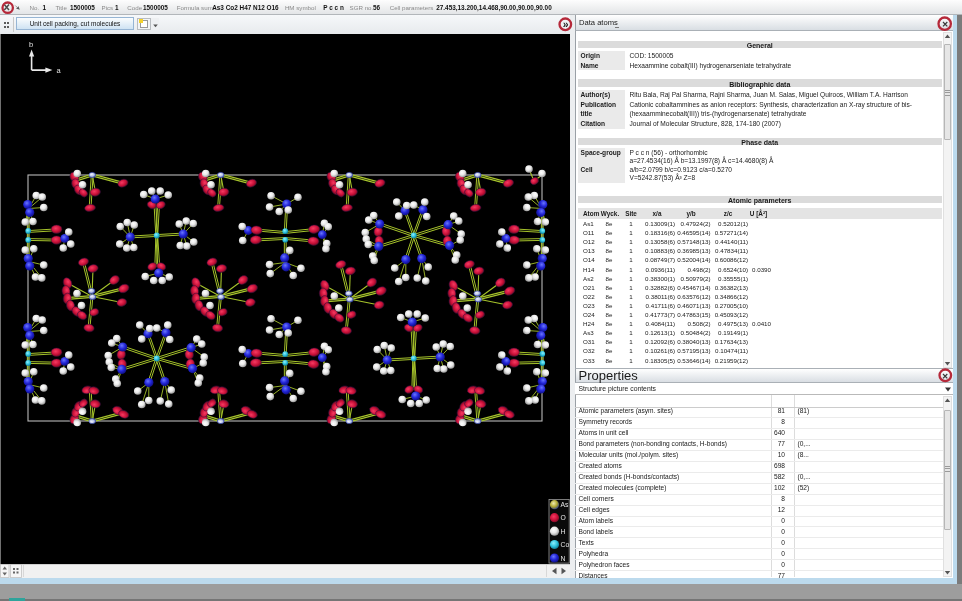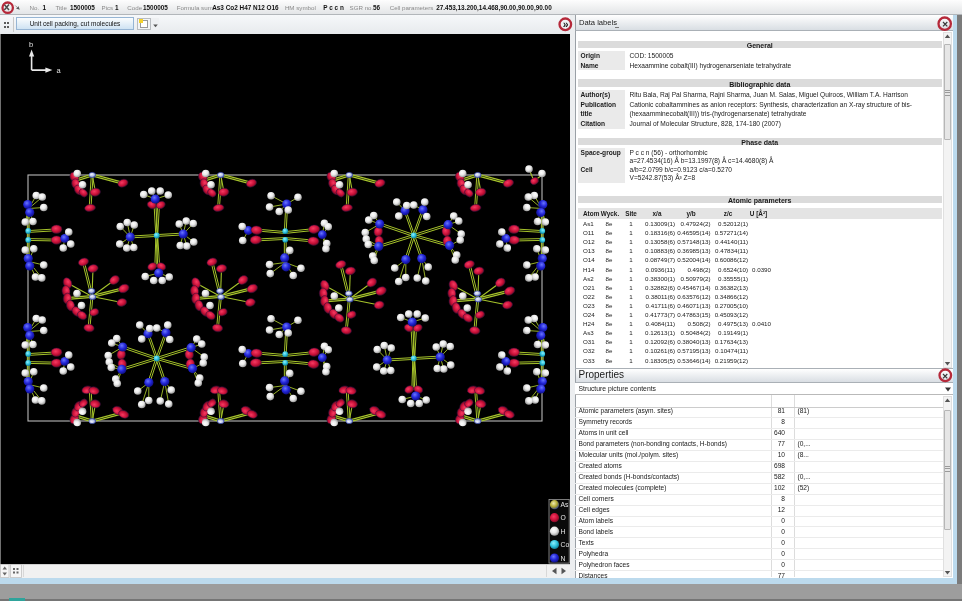--- a/index.html
+++ b/index.html
@@ -883,21 +883,21 @@
     <rect x="13" y="7.5" width="2" height="2" fill="#666"></rect>
     <rect x="16.5" y="7.5" width="2" height="2" fill="#666"></rect>
     <line x1="23.5" y1="1" x2="23.5" y2="13" stroke="#d8d8d8"></line>
     <line x1="546.5" y1="1" x2="546.5" y2="13" stroke="#d8d8d8"></line>
     <path d="M552 7 L556.5 3.8 L556.5 10.2 Z" fill="#555"></path>
     <path d="M566 7 L561.5 3.8 L561.5 10.2 Z" fill="#555"></path>
   </svg>
 <div class="abs" style="left:570px;top:15px;width:4.5px;height:563px;background:#eceef0;"></div>
 <div class="abs" style="left:574.5px;top:15px;width:378px;height:563px;background:#fff;border-left:1px solid #9aa0a6;"></div>
 <div class="abs" style="left:574.5px;top:15px;width:378px;height:16px;background:linear-gradient(#ffffff,#d9dee3);border-bottom:1px solid #aab0b6;border-left:1px solid #9aa0a6;"></div>
-<div class="t" style="left:579px;top:23.2px;font-size:7.6px;font-weight:normal;color:#1a1a1a;transform:translate(0,-50%);">Data labels</div>
+<div class="t" style="left:579px;top:23.2px;font-size:7.6px;font-weight:normal;color:#1a1a1a;transform:translate(0,-50%);">Data atoms</div>
 <div class="abs" style="left:615px;top:26.5px;width:4px;height:1.2px;background:#777;"></div>
 <svg class="abs" style="left:940px;top:18.5px" width="11" height="11">
     <path d="M3 3 L7.3 7.3 M7.3 3 L3 7.3" stroke="#3a3a3a" stroke-width="1.2"></path>
   </svg>
 <div class="abs" style="left:578px;top:40.5px;width:363.5px;height:7.5px;background:#dbdbdb;"></div>
 <div class="t" style="left:759.75px;top:44.55px;font-size:7px;font-weight:bold;color:#1a1a1a;transform:translate(-50%,-50%);">General</div>
 <div class="abs" style="left:578px;top:51.3px;width:46.5px;height:19.0px;background:#eaeaea;"></div>
 <div class="t" style="left:580.5px;top:56px;font-size:6.6px;font-weight:bold;color:#1a1a1a;transform:translate(0,-50%);">Origin</div>
 <div class="t" style="left:629.5px;top:56px;font-size:6.6px;font-weight:normal;color:#1a1a1a;transform:translate(0,-50%);">COD: 1500005</div>
 <div class="t" style="left:580.5px;top:65.7px;font-size:6.6px;font-weight:bold;color:#1a1a1a;transform:translate(0,-50%);">Name</div>
@@ -1035,21 +1035,21 @@
     <path d="M4.5 2.5 L1.8 6 L7.2 6 Z" fill="#555"></path>
   </svg>
 <svg class="abs" style="left:943px;top:358.5px" width="9" height="9">
     <path d="M4.5 6.5 L1.8 3 L7.2 3 Z" fill="#555"></path>
   </svg>
 <div class="abs" style="left:943.5px;top:44px;width:7.5px;height:96px;background:#e6e6e6;border:1px solid #b6b6b6;border-radius:1px;"></div>
 <div class="abs" style="left:945px;top:89.5px;width:4.5px;height:1px;background:#9a9a9a;"></div>
 <div class="abs" style="left:945px;top:92px;width:4.5px;height:1px;background:#9a9a9a;"></div>
 <div class="abs" style="left:945px;top:94.5px;width:4.5px;height:1px;background:#9a9a9a;"></div>
 <div class="abs" style="left:574.5px;top:368px;width:378px;height:14.5px;background:linear-gradient(#ffffff,#d9dee3);border-top:1px solid #aab0b6;border-bottom:1px solid #aab0b6;border-left:1px solid #9aa0a6;"></div>
-<div class="t" style="left:578.5px;top:375.4px;font-size:10px;font-weight:normal;color:#1a1a1a;transform:translate(0,-50%);">Properties</div>
+<div class="t" style="left:578.5px;top:375.4px;font-size:13px;font-weight:normal;color:#1a1a1a;transform:translate(0,-50%);">Properties</div>
 <svg class="abs" style="left:940px;top:371px" width="11" height="11">
     <path d="M3 3 L7.3 7.3 M7.3 3 L3 7.3" stroke="#3a3a3a" stroke-width="1.2"></path>
   </svg>
 <div class="abs" style="left:574.5px;top:382.5px;width:378px;height:12.5px;background:#fff;border-bottom:1px solid #b9b9b9;"></div>
 <div class="t" style="left:578.5px;top:388.8px;font-size:6.8px;font-weight:normal;color:#1a1a1a;transform:translate(0,-50%);">Structure picture contents</div>
 <svg class="abs" style="left:943.5px;top:386px" width="8" height="7">
     <path d="M1 1.5 L7 1.5 L4 5.5 Z" fill="#333"></path>
   </svg>
 <div class="abs" style="left:771px;top:395px;width:1px;height:182px;background:#dcdcdc;"></div>
 <div class="abs" style="left:794.3px;top:395px;width:1px;height:182px;background:#dcdcdc;"></div>

